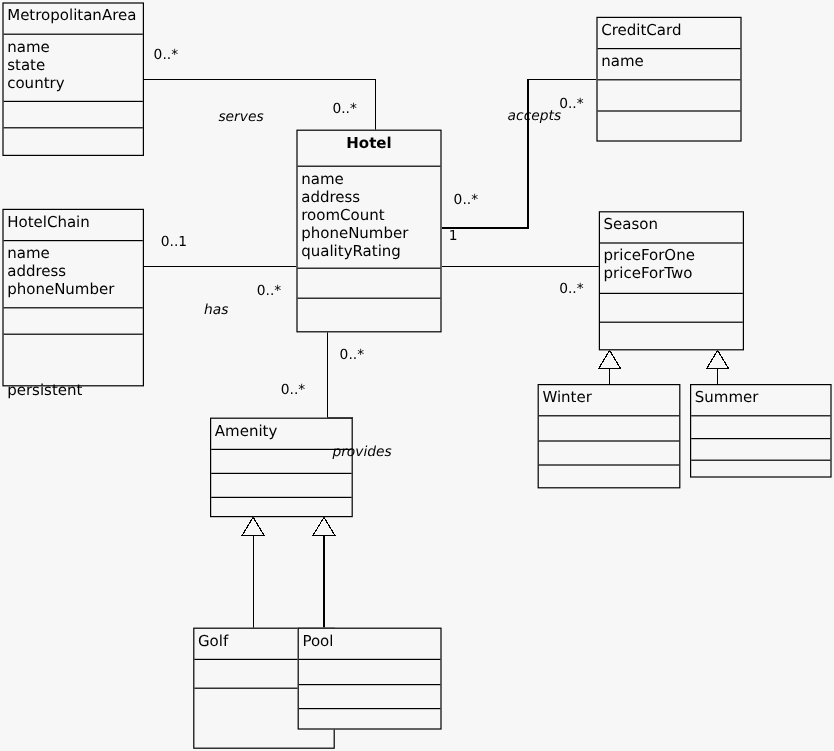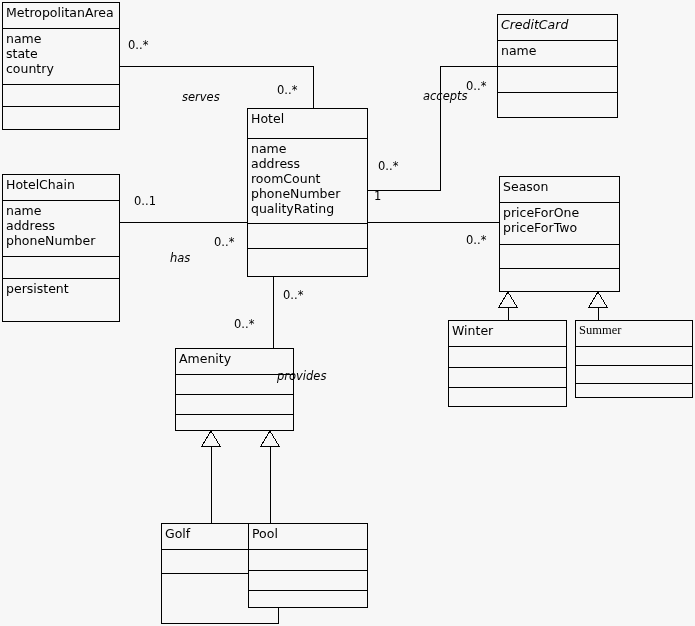--- a/index.html
+++ b/index.html
@@ -37,21 +37,22 @@
   .compartment:last-child {
     border-bottom: none;
   }
   .class-title {
     font-size: 12.5px;
     line-height: 15px;
     color: #000;
     white-space: nowrap;
   }
   .class-title.bold {
-    font-weight: normal;
+    font-weight: bold;
+    text-align: center;
   }
   .attr-line {
     font-size: 12.5px;
     line-height: 15px;
     color: #000;
     white-space: nowrap;
   }
   .edge-label {
     position: absolute;
     font-size: 11.5px;
@@ -138,40 +139,40 @@
     <div class="uml-class" style="left: 2px; top: 174px; width: 118px; height: 148px;">
       <div class="compartment" style="height: 26px;">
         <div class="class-title">HotelChain</div>
       </div>
       <div class="compartment" style="height: 56px;">
         <div class="attr-line">name</div>
         <div class="attr-line">address</div>
         <div class="attr-line">phoneNumber</div>
       </div>
       <div class="compartment" style="height: 22px;"></div>
-      <div class="compartment" style="height: 42px;">
+      <div class="compartment" style="height: 42px; margin-top: 36px;">
         <div class="attr-line">persistent</div>
       </div>
     </div>
     <div class="uml-class" style="left: 247px; top: 108px; width: 121px; height: 169px;">
       <div class="compartment" style="height: 30px;">
         <div class="class-title bold">Hotel</div>
       </div>
       <div class="compartment" style="height: 85px;">
         <div class="attr-line">name</div>
         <div class="attr-line">address</div>
         <div class="attr-line">roomCount</div>
         <div class="attr-line">phoneNumber</div>
         <div class="attr-line">qualityRating</div>
       </div>
       <div class="compartment" style="height: 25px;"></div>
       <div class="compartment" style="height: 27px;"></div>
     </div>
     <div class="uml-class" style="left: 497px; top: 14px; width: 121px; height: 104px;">
-      <div class="compartment" style="height: 26px; font-style: italic;">
+      <div class="compartment" style="height: 26px;">
         <div class="class-title">CreditCard</div>
       </div>
       <div class="compartment" style="height: 26px;">
         <div class="attr-line">name</div>
       </div>
       <div class="compartment" style="height: 26px;"></div>
       <div class="compartment" style="height: 24px;"></div>
     </div>
     <div class="uml-class" style="left: 499px; top: 176px; width: 121px; height: 116px;">
       <div class="compartment" style="height: 26px;">
@@ -185,21 +186,21 @@
       <div class="compartment" style="height: 22px;"></div>
     </div>
     <div class="uml-class" style="left: 448px; top: 320px; width: 119px; height: 87px;">
       <div class="compartment" style="height: 26px;">
         <div class="class-title">Winter</div>
       </div>
       <div class="compartment" style="height: 21px;"></div>
       <div class="compartment" style="height: 20px;"></div>
       <div class="compartment" style="height: 18px;"></div>
     </div>
-    <div class="uml-class" style="left: 575px; top: 320px; width: 118px; height: 78px; font-family: Liberation Serif, serif;">
+    <div class="uml-class" style="left: 575px; top: 320px; width: 118px; height: 78px;">
       <div class="compartment" style="height: 26px;">
         <div class="class-title">Summer</div>
       </div>
       <div class="compartment" style="height: 19px;"></div>
       <div class="compartment" style="height: 18px;"></div>
       <div class="compartment" style="height: 13px;"></div>
     </div>
     <div class="uml-class" style="left: 175px; top: 348px; width: 119px; height: 83px;">
       <div class="compartment" style="height: 26px;">
         <div class="class-title">Amenity</div>

